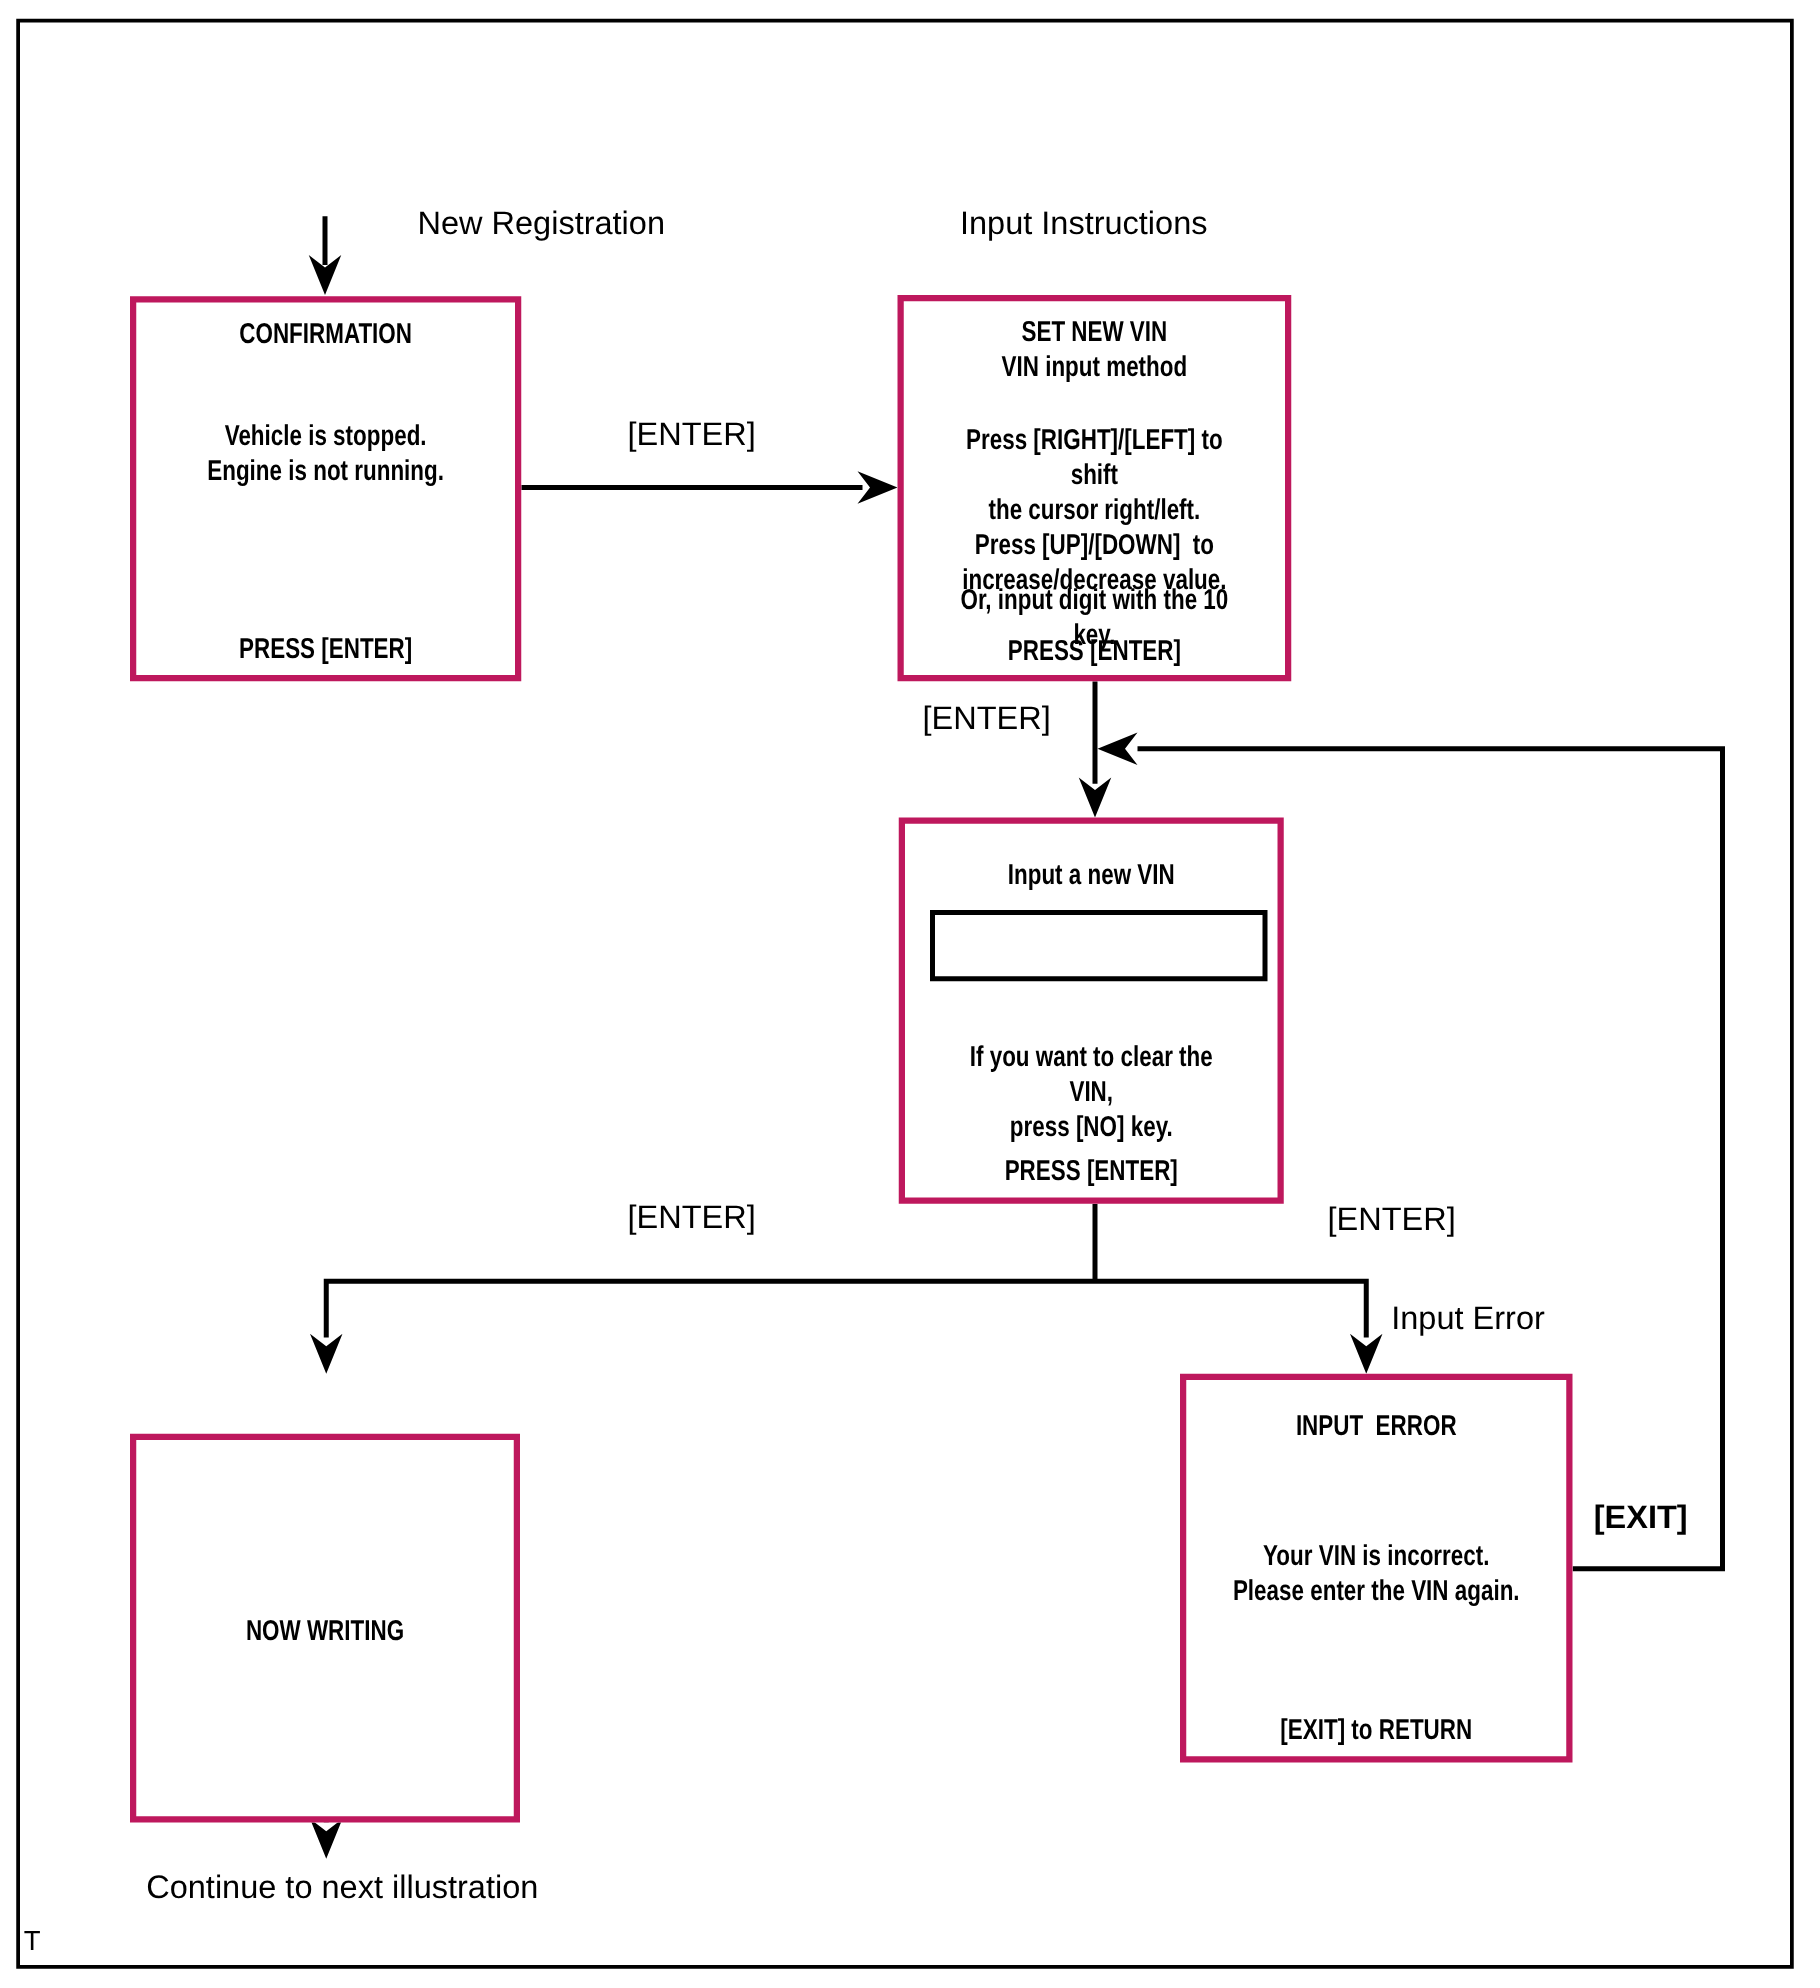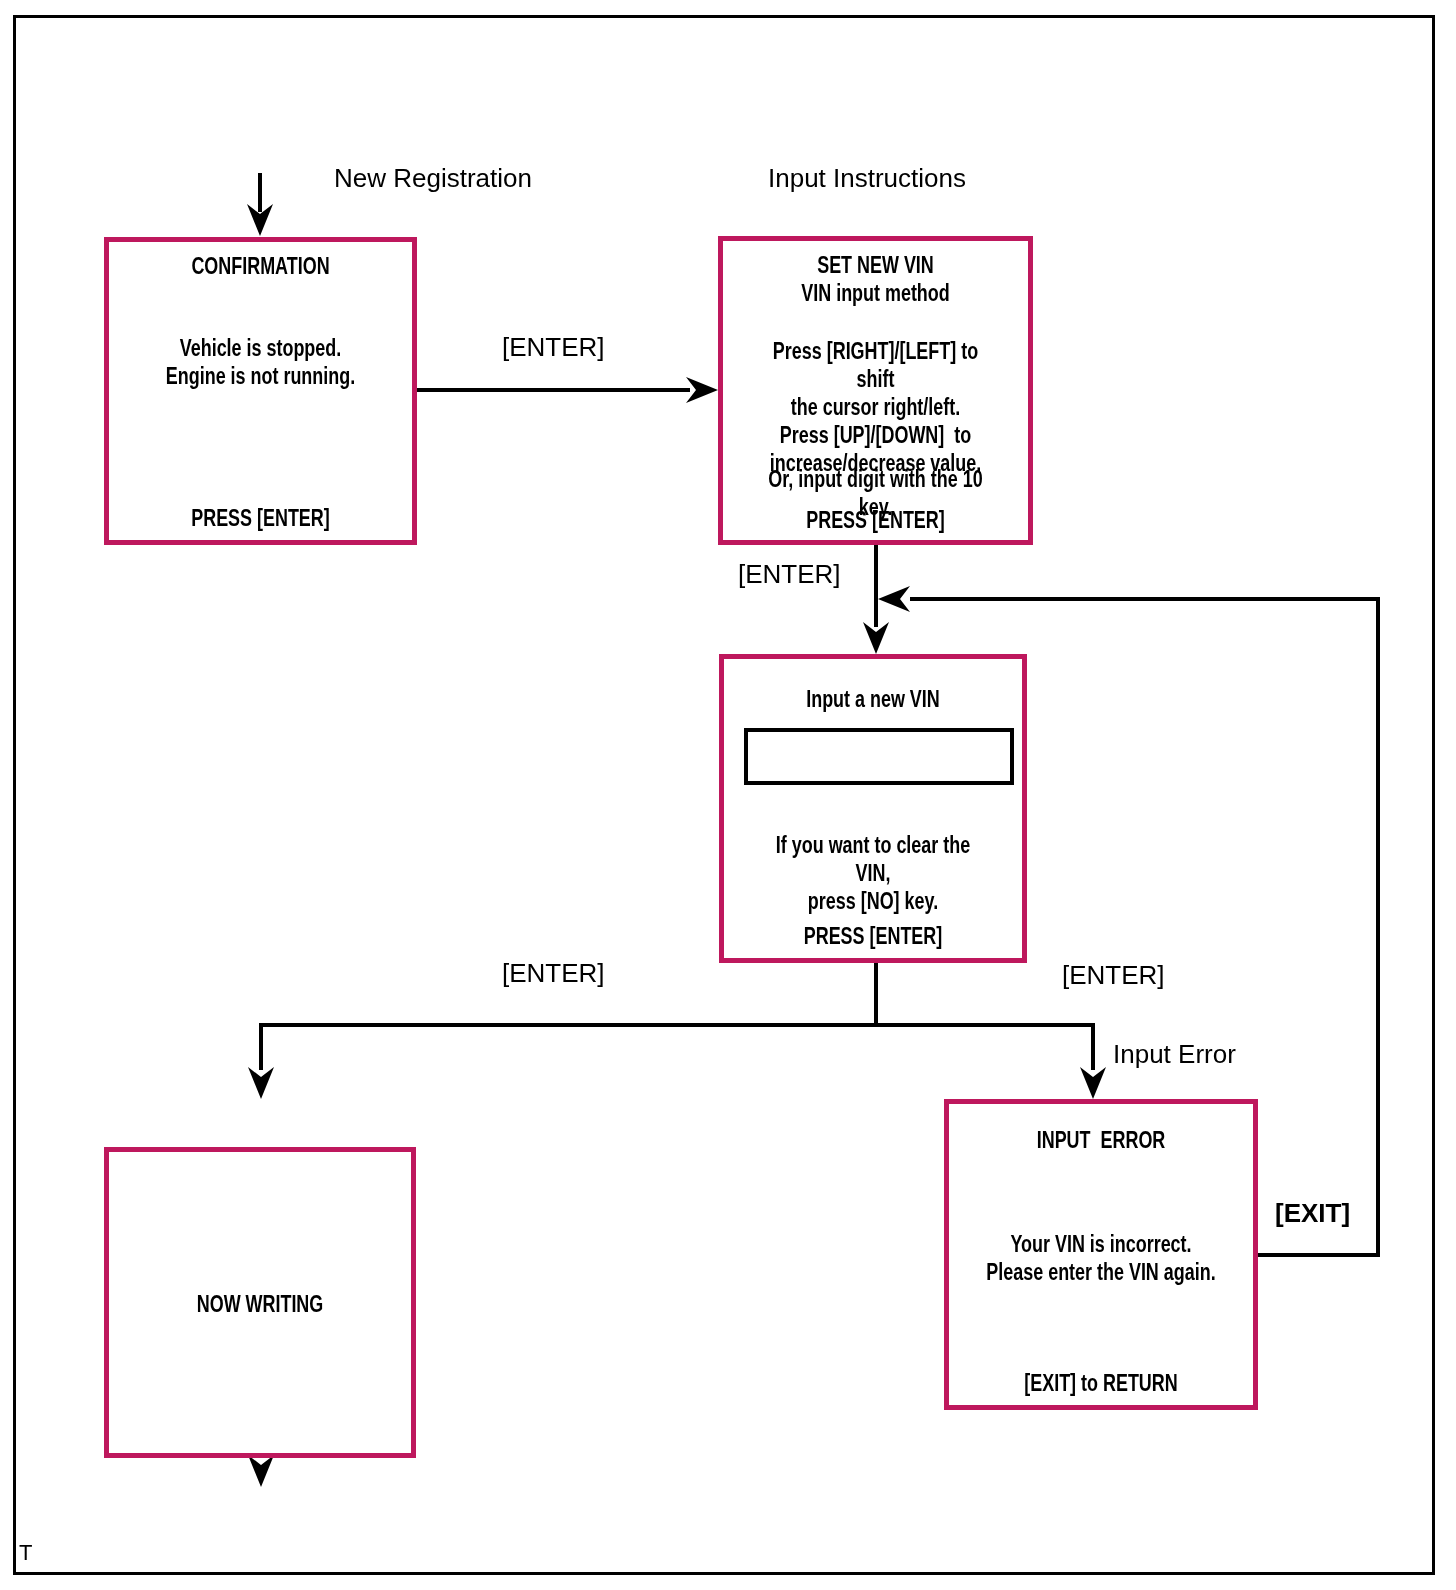--- a/index.html
+++ b/index.html
@@ -150,17 +150,18 @@
   </div>
 
   <div class="lbl" style="left:290px; top:163px;margin-left:44px;">New Registration</div>
   <div class="lbl" style="left:768px; top:163px;">Input Instructions</div>
   <div class="lbl" style="left:502px; top:332px;">[ENTER]</div>
   <div class="lbl" style="left:738px; top:559px;">[ENTER]</div>
   <div class="lbl" style="left:502px; top:958px;">[ENTER]</div>
   <div class="lbl" style="left:1062px; top:960px;">[ENTER]</div>
   <div class="lbl" style="left:1113px; top:1039px;">Input Error</div>
   <div class="lbl" style="left:1275px; top:1198px;font-weight:bold;">[EXIT]</div>
+  <div class="lbl" style="left:117px; top:1494px;">Continue to next illustration</div>
 
   <div class="corner-mark">T</div>
   <div class="figure-code">A103814E07</div>
 
 </div>
 
 </body></html>

